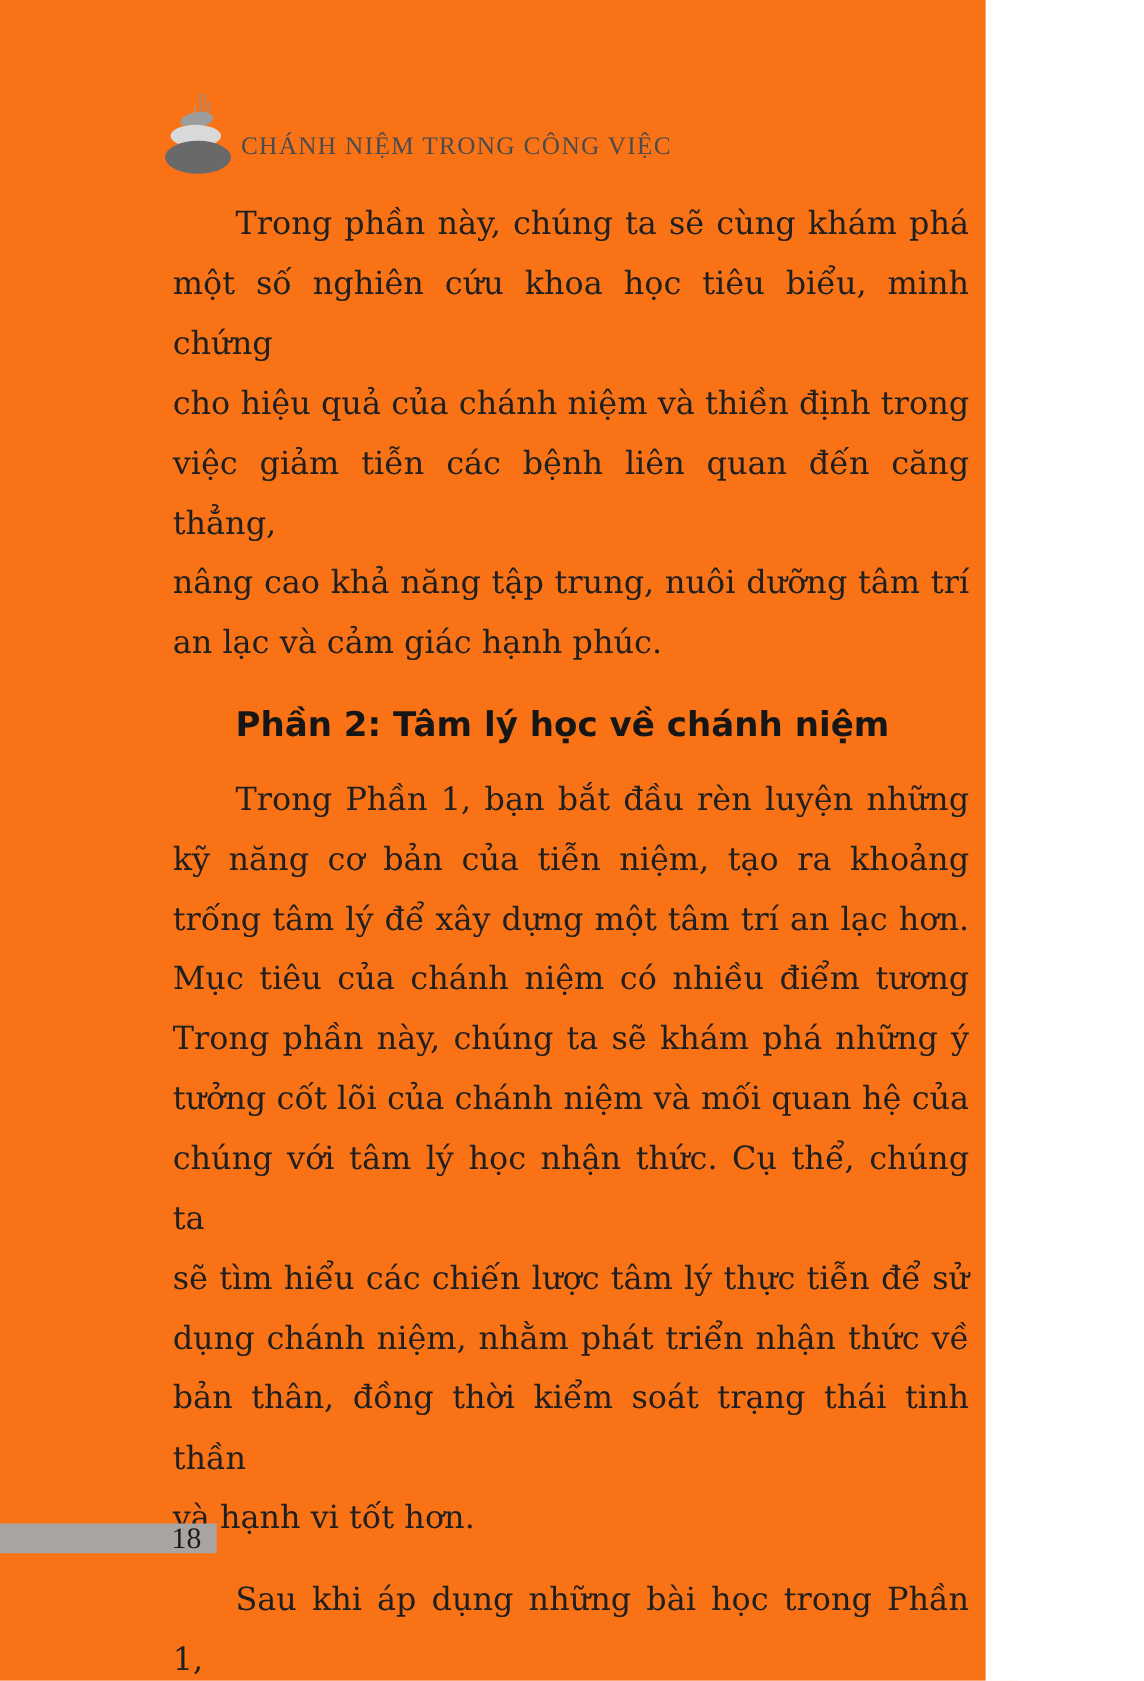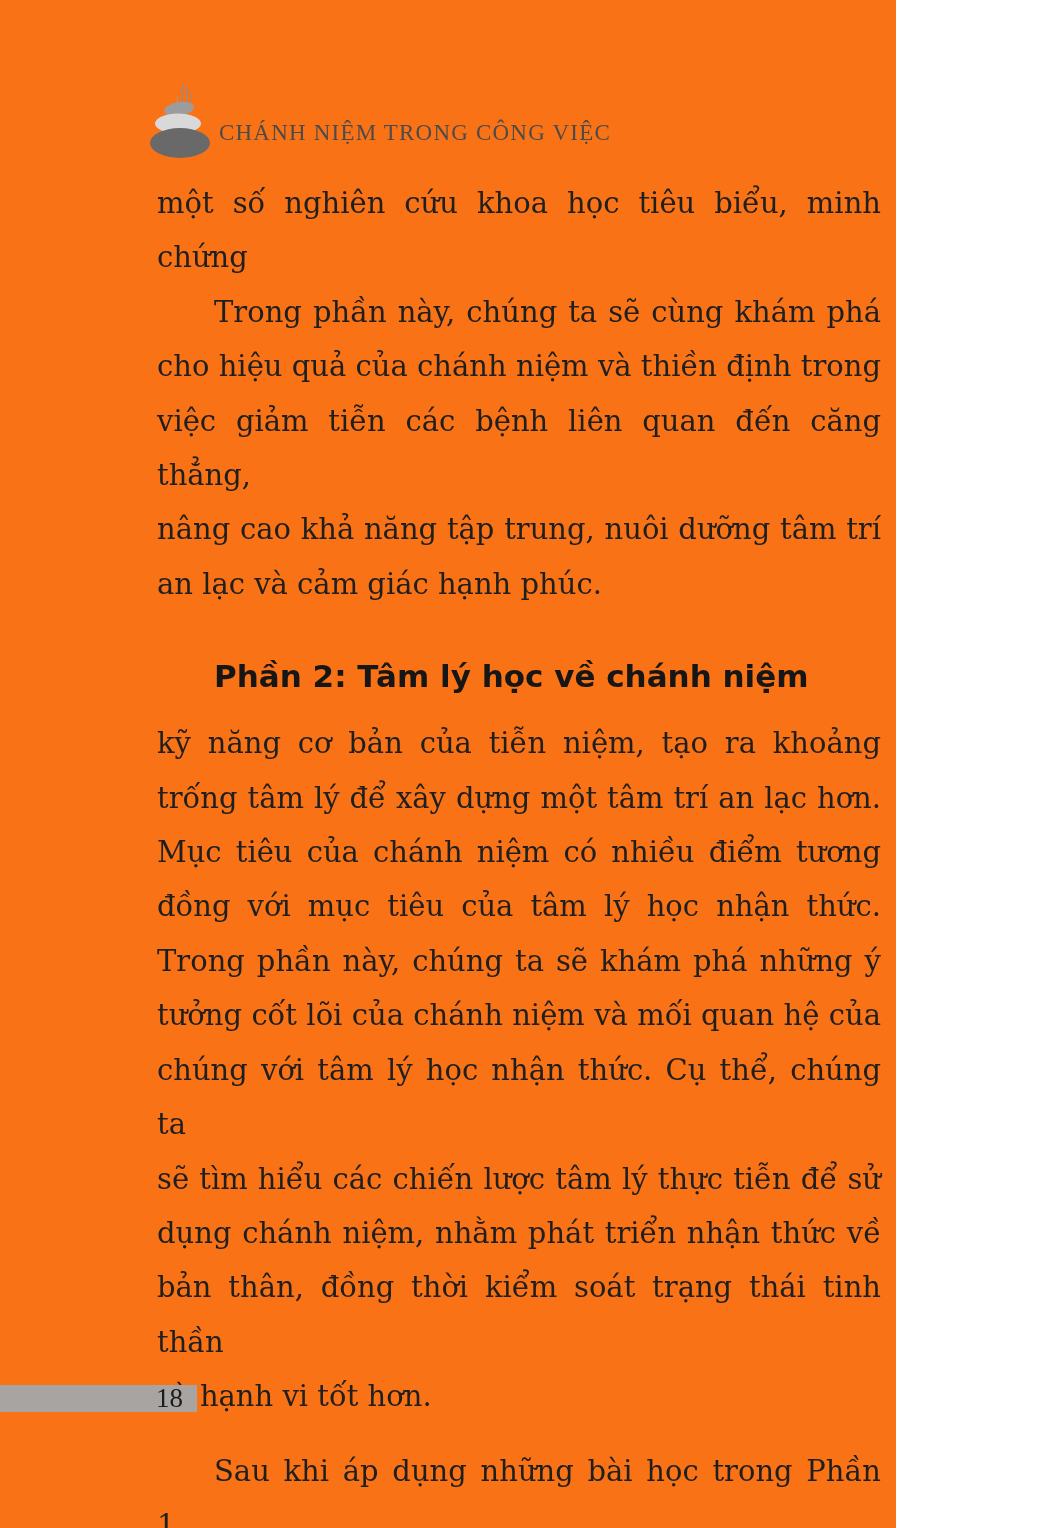--- a/index.html
+++ b/index.html
@@ -41,21 +41,21 @@
   .line { text-align: justify; text-align-last: justify; }
   .line.flush-last { text-align-last: left; }
   .line.indent { text-indent: 57px; }
 
   .section-heading {
     font-family: "DejaVu Sans", "Liberation Sans", sans-serif;
     font-weight: bold;
     font-size: 31px;
     line-height: 48px;
     color: #161616;
-    margin: 41px 0 16px 57px;
+    margin: 24px 0 16px 57px;
     white-space: nowrap;
   }
   .para-2 { margin-top: 0; }
   .para-3 { margin-top: 20px; }
 
   
   .page-bar {
     position: absolute;
     left: 0;
     top: 1385px;
@@ -94,35 +94,35 @@
 
         <ellipse cx="31" cy="59" rx="30" ry="15" fill="#696969"></ellipse>
       </svg>
     </div>
     <span class="running-title">CHÁNH NIỆM TRONG CÔNG VIỆC</span>
   </div>
 
   <div class="body-text">
 
     <p class="para para-1">
+      <span class="line indent" style="display:block">Trong phần này, chúng ta sẽ cùng khám phá</span>
       <span class="line" style="display:block">một số nghiên cứu khoa học tiêu biểu, minh chứng</span>
-      <span class="line indent" style="display:block">Trong phần này, chúng ta sẽ cùng khám phá</span>
       <span class="line" style="display:block">cho hiệu quả của chánh niệm và thiền định trong</span>
       <span class="line" style="display:block">việc giảm tiễn các bệnh liên quan đến căng thẳng,</span>
       <span class="line" style="display:block">nâng cao khả năng tập trung, nuôi dưỡng tâm trí</span>
       <span class="line flush-last" style="display:block">an lạc và cảm giác hạnh phúc.</span>
     </p>
 
     <h2 class="section-heading">Phần 2: Tâm lý học về chánh niệm</h2>
 
     <p class="para para-2">
+      <span class="line indent" style="display:block">Trong Phần 1, bạn bắt đầu rèn luyện những</span>
       <span class="line" style="display:block">kỹ năng cơ bản của tiễn niệm, tạo ra khoảng</span>
       <span class="line" style="display:block">trống tâm lý để xây dựng một tâm trí an lạc hơn.</span>
       <span class="line" style="display:block">Mục tiêu của chánh niệm có nhiều điểm tương</span>
-      <span class="line" style="display:block">đồng với mục tiêu của tâm lý học nhận thức.</span>
       <span class="line" style="display:block">Trong phần này, chúng ta sẽ khám phá những ý</span>
       <span class="line" style="display:block">tưởng cốt lõi của chánh niệm và mối quan hệ của</span>
       <span class="line" style="display:block">chúng với tâm lý học nhận thức. Cụ thể, chúng ta</span>
       <span class="line" style="display:block">sẽ tìm hiểu các chiến lược tâm lý thực tiễn để sử</span>
       <span class="line" style="display:block">dụng chánh niệm, nhằm phát triển nhận thức về</span>
       <span class="line" style="display:block">bản thân, đồng thời kiểm soát trạng thái tinh thần</span>
       <span class="line flush-last" style="display:block">và hạnh vi tốt hơn.</span>
     </p>
 
     <p class="para para-3">

